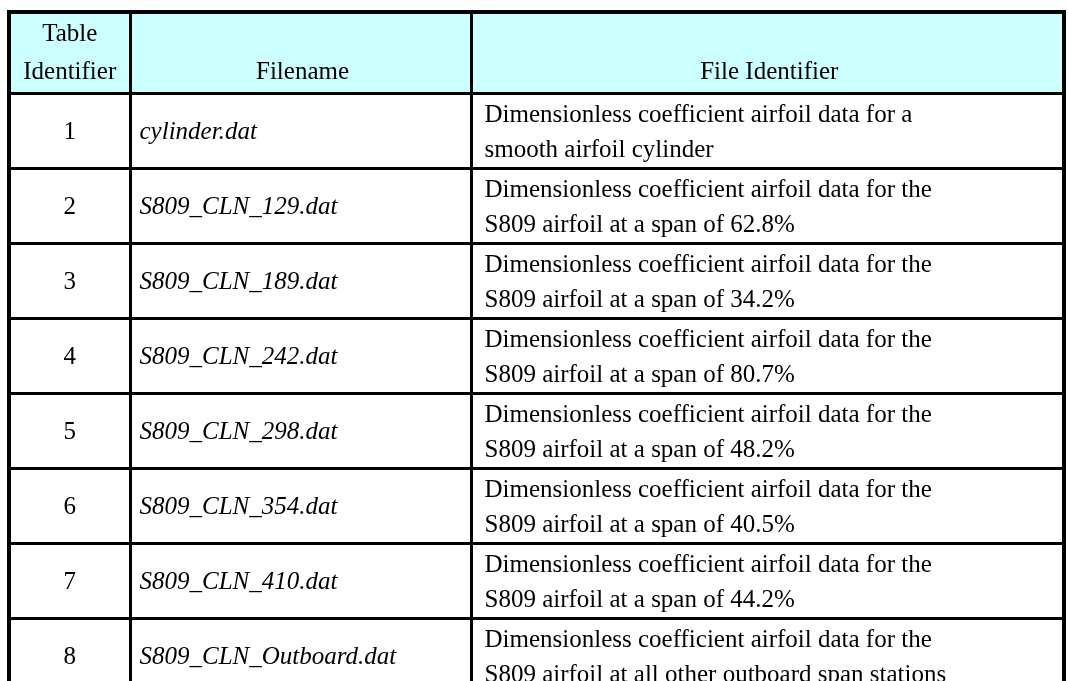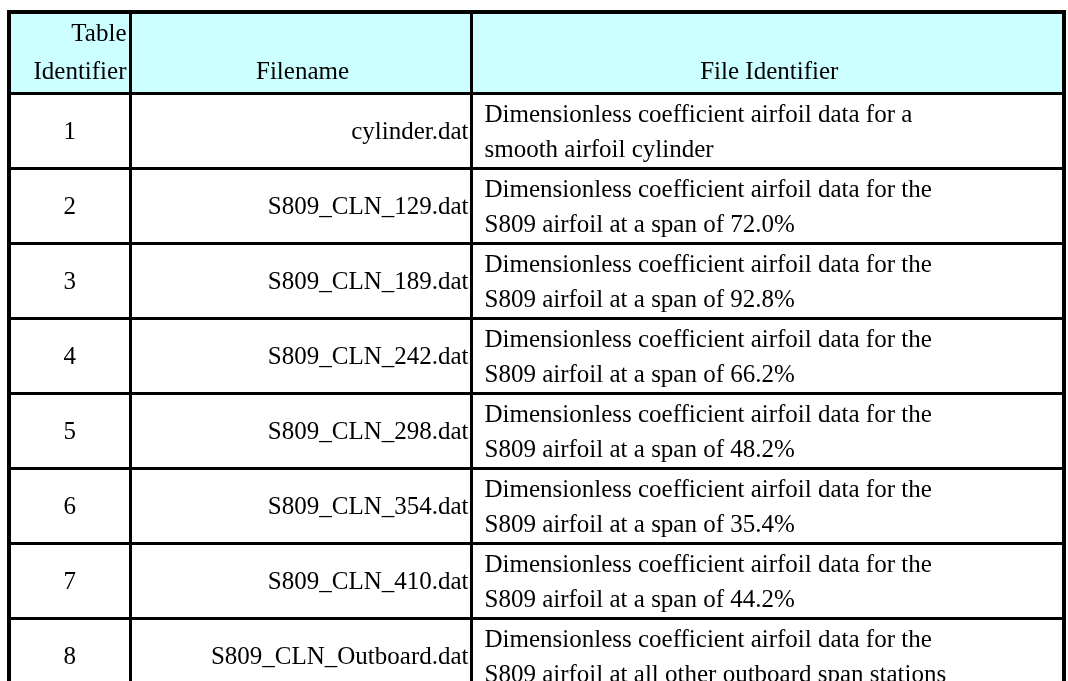--- a/index.html
+++ b/index.html
@@ -30,33 +30,34 @@
     font-weight: normal;
   }
   thead th {
     background: #CCFFFF;
     height: 72px;
     font-size: 25px;
     line-height: 38px;
     vertical-align: bottom;
     padding: 0 2px 2px 2px;
   }
-  th.h-id   { text-align: right; }
+  th.h-id   { text-align: center; }
   th.h-file, th.h-desc { text-align: center; padding-left: 6px; }
   tbody td {
     height: 67px;
     font-size: 25px;
     vertical-align: middle;
   }
   td.col-id {
     text-align: center;
   }
   td.col-file {
-    text-align: right;
+    text-align: left;
     padding-left: 8px;
+    font-style: italic;
   }
   td.col-desc {
     text-align: left;
     padding-left: 12px;
     line-height: 35px;
   }
 </style>
 </head>
 <body>
 
@@ -90,47 +91,47 @@
 
       <tr class="body-row">
         <td class="col-id">
           <span>2</span>
         </td>
         <td class="col-file">
           <span>S809_CLN_129.dat</span>
         </td>
         <td class="col-desc">
           <div>Dimensionless coefficient airfoil data for the</div>
-          <div>S809 airfoil at a span of 72.0%</div>
+          <div>S809 airfoil at a span of 62.8%</div>
         </td>
       </tr>
 
       <tr class="body-row">
         <td class="col-id">
           <span>3</span>
         </td>
         <td class="col-file">
           <span>S809_CLN_189.dat</span>
         </td>
         <td class="col-desc">
           <div>Dimensionless coefficient airfoil data for the</div>
-          <div>S809 airfoil at a span of 92.8%</div>
+          <div>S809 airfoil at a span of 34.2%</div>
         </td>
       </tr>
 
       <tr class="body-row">
         <td class="col-id">
           <span>4</span>
         </td>
         <td class="col-file">
           <span>S809_CLN_242.dat</span>
         </td>
         <td class="col-desc">
           <div>Dimensionless coefficient airfoil data for the</div>
-          <div>S809 airfoil at a span of 66.2%</div>
+          <div>S809 airfoil at a span of 80.7%</div>
         </td>
       </tr>
 
       <tr class="body-row">
         <td class="col-id">
           <span>5</span>
         </td>
         <td class="col-file">
           <span>S809_CLN_298.dat</span>
         </td>
@@ -142,21 +143,21 @@
 
       <tr class="body-row">
         <td class="col-id">
           <span>6</span>
         </td>
         <td class="col-file">
           <span>S809_CLN_354.dat</span>
         </td>
         <td class="col-desc">
           <div>Dimensionless coefficient airfoil data for the</div>
-          <div>S809 airfoil at a span of 35.4%</div>
+          <div>S809 airfoil at a span of 40.5%</div>
         </td>
       </tr>
 
       <tr class="body-row">
         <td class="col-id">
           <span>7</span>
         </td>
         <td class="col-file">
           <span>S809_CLN_410.dat</span>
         </td>

